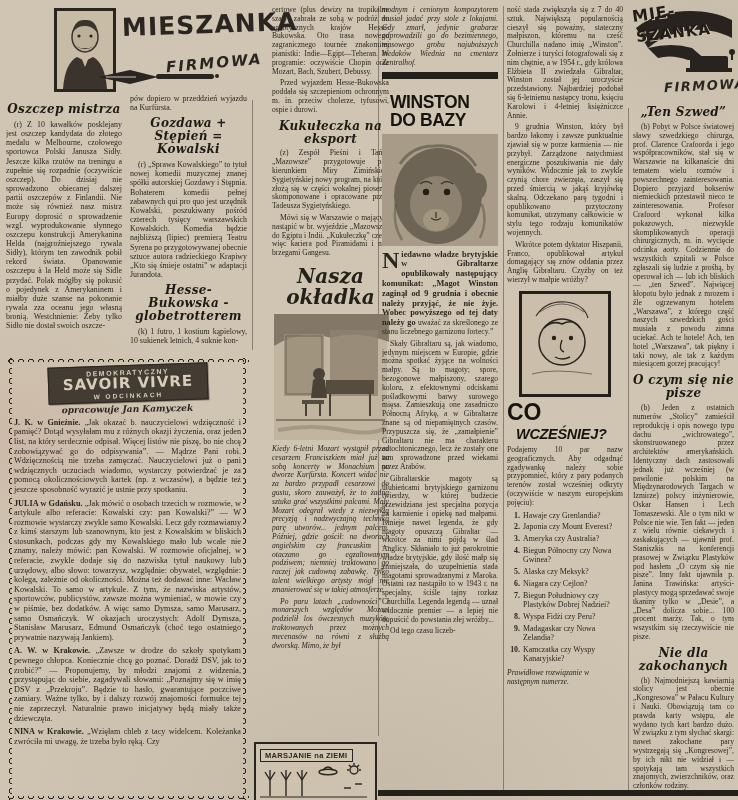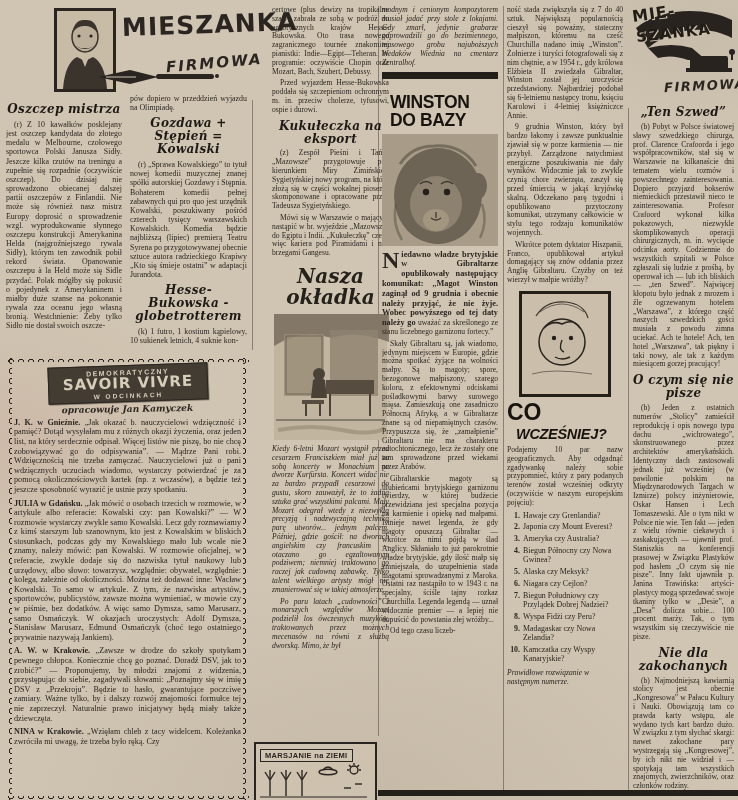--- a/index.html
+++ b/index.html
@@ -100,21 +100,21 @@
     <div class="mszk">MIESZANKA</div>
     <div class="frmw">FIRMOWA</div>
   </div>
 
   <div class="col" style="left:6px;top:98px;width:116px;height:254px;">
     <div class="h-it">Oszczep mistrza</div>
     <p class="p ind big">(r) Z 10 kawałków posklejany jest oszczep kandydata do złotego medalu w Melbourne, czołowego sportowca Polski Janusza Sidły. Jeszcze kilka rzutów na treningu a zupełnie się rozpadnie (oczywiście oszczep). Do dzisiaj nie sprowadzono obiecanej dalszej partii oszczepów z Finlandii. Nie może się również nasz mistrz Europy doprosić o sprowadzenie wzgl. wyprodukowanie słynnego oszczepu konstrukcji Amerykanina Helda (najgroźniejszego rywala Sidły), którym ten zawodnik pobił rekord świata. Opanowanie oszczepu à la Held może się Sidle przydać. Polak mógłby się pokusić o pojedynek z Amerykaninem i miałby duże szanse na pokonanie rywala zza oceanu jego własną bronią. Westchnienie: Żeby tylko Sidło nie dostał swoich oszcze-</p>
   </div>
 
   <div class="col" style="left:130px;top:94px;width:117px;height:258px;">
-    <p class="p big">pów dopiero w przeddzień wyjazdu na Olimpiadę.</p>
+    <p class="p big">pów dopiero w przeddzień wyjazdu na Kurfürsta.</p>
     <div class="h-it">Gozdawa + Stępień = Kowalski</div>
     <p class="p ind big">(r) „Sprawa Kowalskiego” to tytuł nowej komedii muzycznej znanej spółki autorskiej Gozdawy i Stępnia. Bohaterem komedii pełnej zabawnych qui pro quo jest urzędnik Kowalski, poszukiwany pośród czterech tysięcy warszawskich Kowalskich. Komedia będzie najbliższą (lipiec) premierą Teatru Syrena po przygotowywanej obecnie sztuce autora radzieckiego Krapiwy „Kto się śmieje ostatni” w adaptacji Jurandota.</p>
     <div class="h-it">Hesse-Bukowska -globetrotterem</div>
     <p class="p ind big">(k) 1 futro, 1 kostium kąpielowy, 10 sukienek letnich, 4 suknie kon-</p>
   </div>
 
   <div class="dsv">
     <div class="wv t"></div>
     <div class="wv b"></div>
     <div class="wv l"></div>
@@ -259,21 +259,21 @@
     <div class="quiz-item">
         <span class="n">5.</span>
         <span>Alaska czy Meksyk?</span>
       </div>
     <div class="quiz-item">
         <span class="n">6.</span>
         <span>Niagara czy Cejlon?</span>
       </div>
     <div class="quiz-item">
         <span class="n">7.</span>
-        <span>Biegun Południowy czy Przylądek Dobrej Nadziei?</span>
+        <span>Biegun Południowy czy Plastyków Dobrej Nadziei?</span>
       </div>
     <div class="quiz-item">
         <span class="n">8.</span>
         <span>Wyspa Fidżi czy Peru?</span>
       </div>
     <div class="quiz-item">
         <span class="n">9.</span>
         <span>Madagaskar czy Nowa Zelandia?</span>
       </div>
     <div class="quiz-item">

